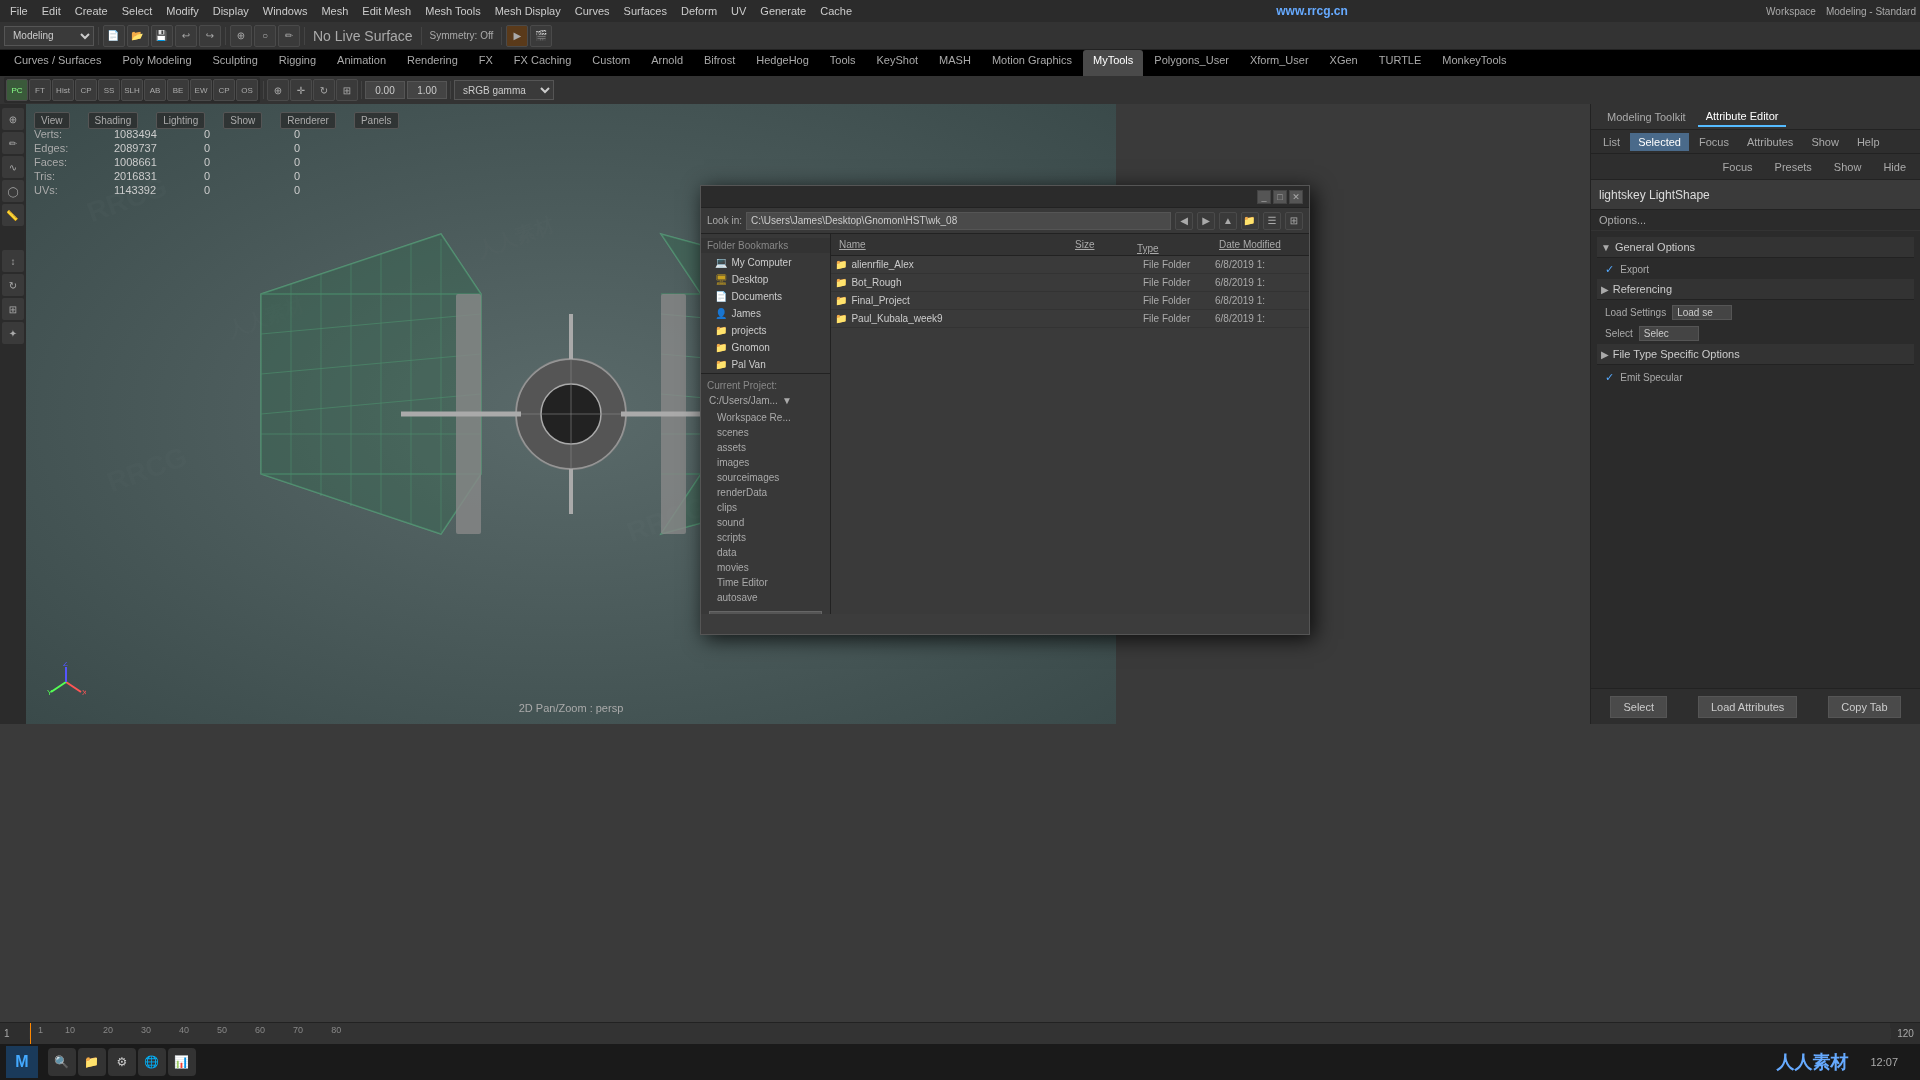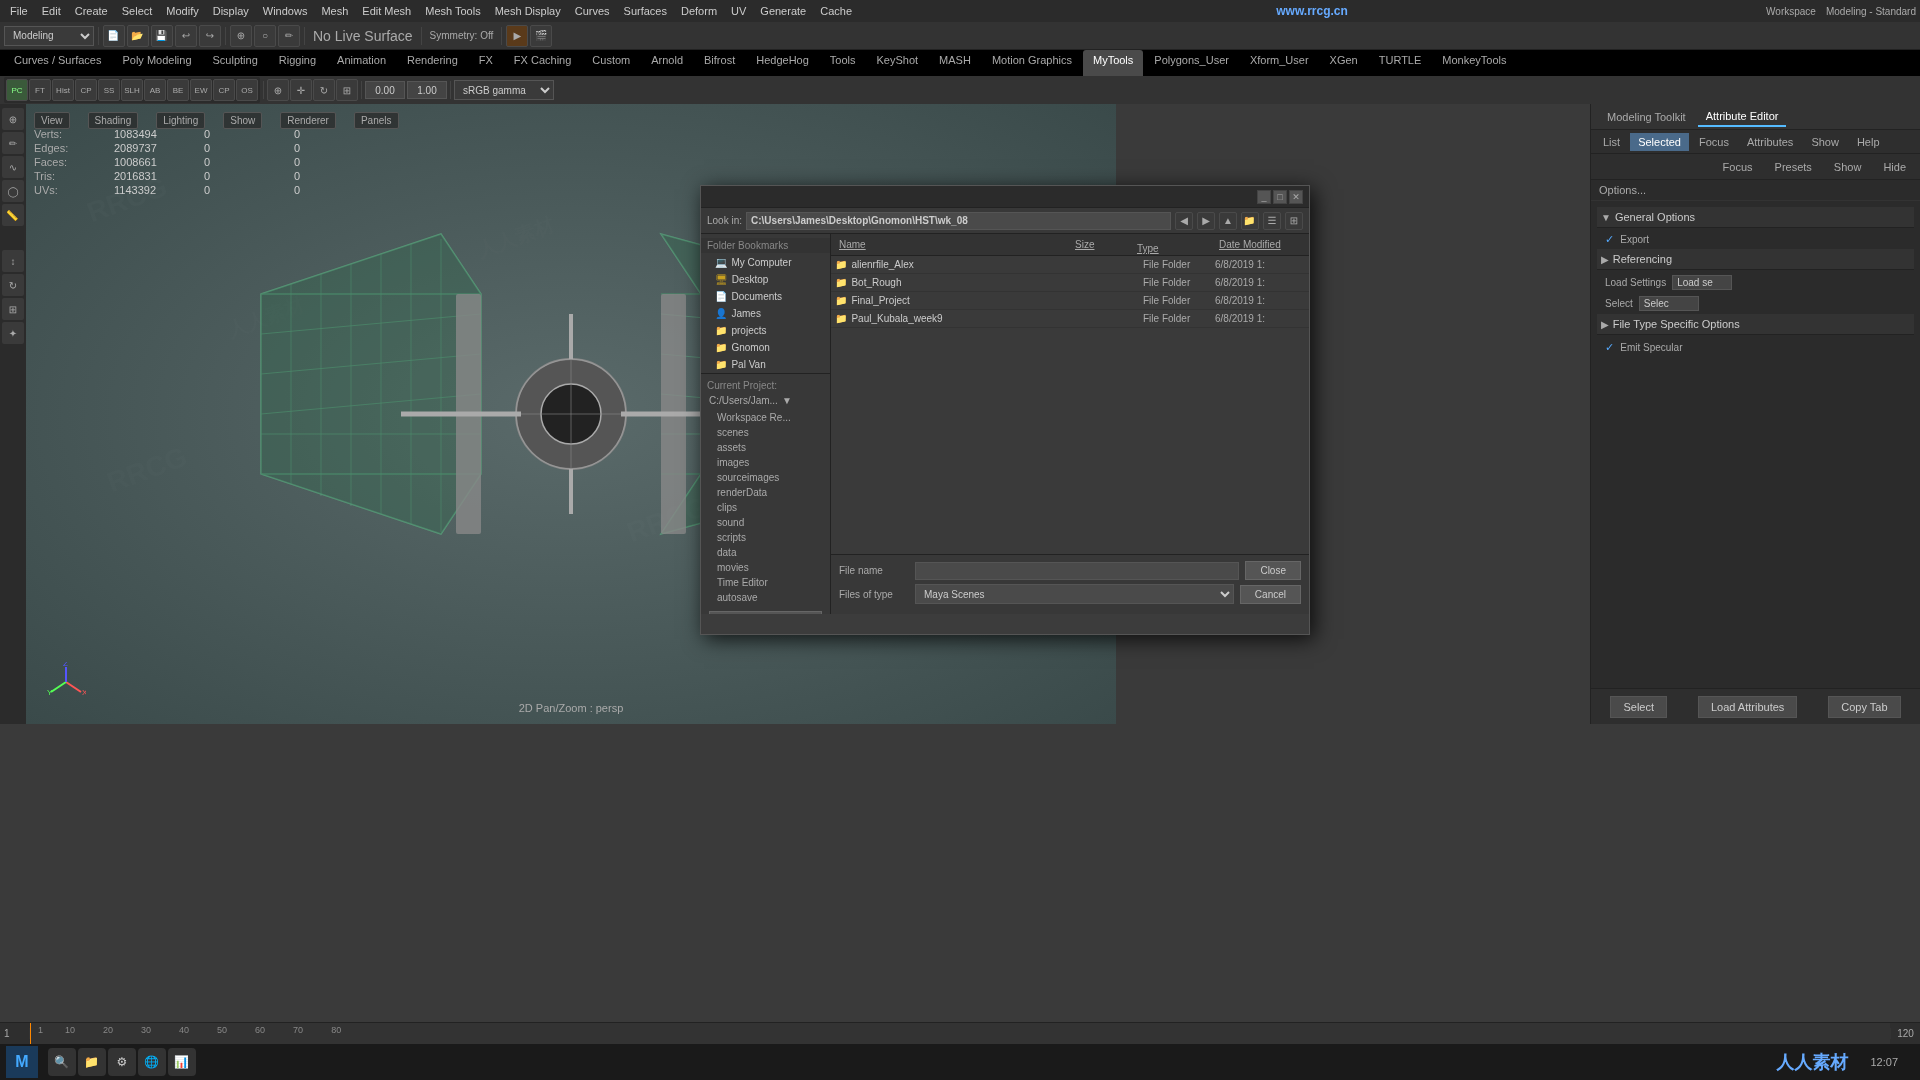--- a/index.html
+++ b/index.html
@@ -293,21 +293,20 @@
     }
     .dialog-label { color: #aaa; font-size: 10px; }
     .dialog-path-input {
       flex: 1;
       height: 18px;
       background: #4a4a4a;
       border: 1px solid #555;
       color: #ccc;
       font-size: 10px;
       padding: 1px 4px;
-      font-weight: bold;
     }
 
     #dialog-body {
       display: flex;
       height: 380px;
     }
 
     #dialog-left {
       width: 130px;
       background: #383838;
@@ -863,20 +862,23 @@
     <span class="attr-tab">Help</span>
   </div>
 
   <div style="height:26px; background:#2e2e2e; display:flex; align-items:center; justify-content:flex-end; padding:0 6px; gap:6px; border-bottom:1px solid #222;">
     <span class="attr-tab">Focus</span>
     <span class="attr-tab">Presets</span>
     <span class="attr-tab">Show</span>
     <span class="attr-tab">Hide</span>
   </div>
 
+  <div id="attr-name-bar">
+    <span>lightskey LightShape</span>
+  </div>
 
   <div id="options-label">Options...</div>
 
   <div id="options-area">
 
     <div class="section-header">
       <span class="arrow">▼</span>
       <span class="section-title">General Options</span>
     </div>
     <div class="option-row">
@@ -1038,34 +1040,20 @@
           <span class="file-name">
             <span class="folder-icon">📁</span>
             <span>Paul_Kubala_week9</span>
           </span>
           <span class="file-size"></span>
           <span class="file-type">File Folder</span>
           <span class="file-date">6/8/2019 1:</span>
         </div>
       </div>
 
-      <div id="dialog-bottom">
-        <div class="dialog-row">
-          <span class="dialog-row-label">File name</span>
-          <input type="text" class="dialog-row-input" value="" style="">
-          <button class="dialog-action-btn">Close</button>
-        </div>
-        <div class="dialog-row">
-          <span class="dialog-row-label">Files of type</span>
-          <select class="dialog-row-select">
-            <option>Maya Scenes</option>
-          </select>
-          <button class="dialog-action-btn">Cancel</button>
-        </div>
-      </div>
     </div>
   </div>
 </div>
 
 <div style="position:absolute; bottom:36px; left:0; width:100%; height:22px; background:#2e2e2e; border-top:1px solid #222; display:flex; align-items:center; overflow:hidden;">
   <div style="width:30px; padding:0 4px; color:#aaa; font-size:10px; border-right:1px solid #333;">1</div>
   <div style="flex:1; height:100%; background:#333; position:relative; overflow:hidden; cursor:pointer;">
     <div style="position:absolute; top:0; bottom:0; left:0; width:1px; background:#f80;"></div>
 
     <div style="position:absolute; top:0; left:0; width:100%; display:flex; gap:0; color:#888; font-size:9px; padding-top:2px;">

